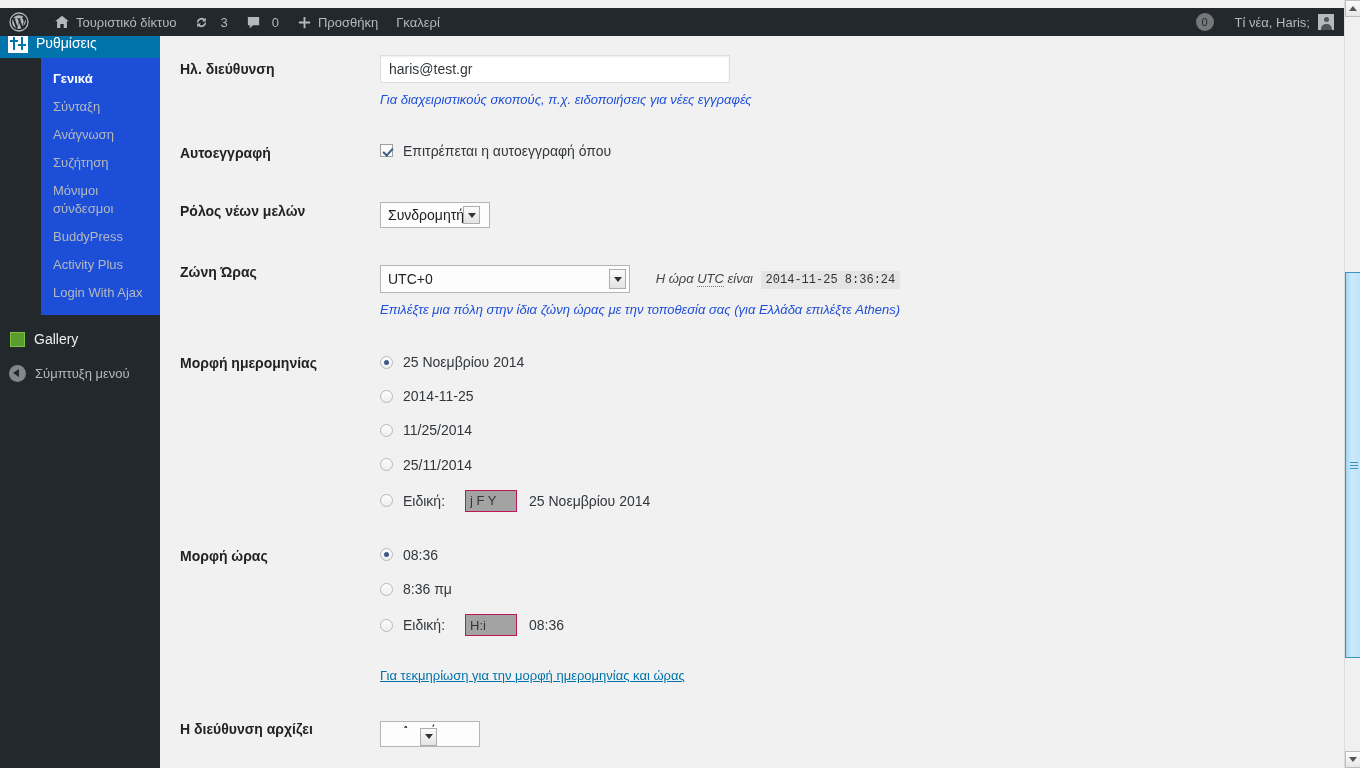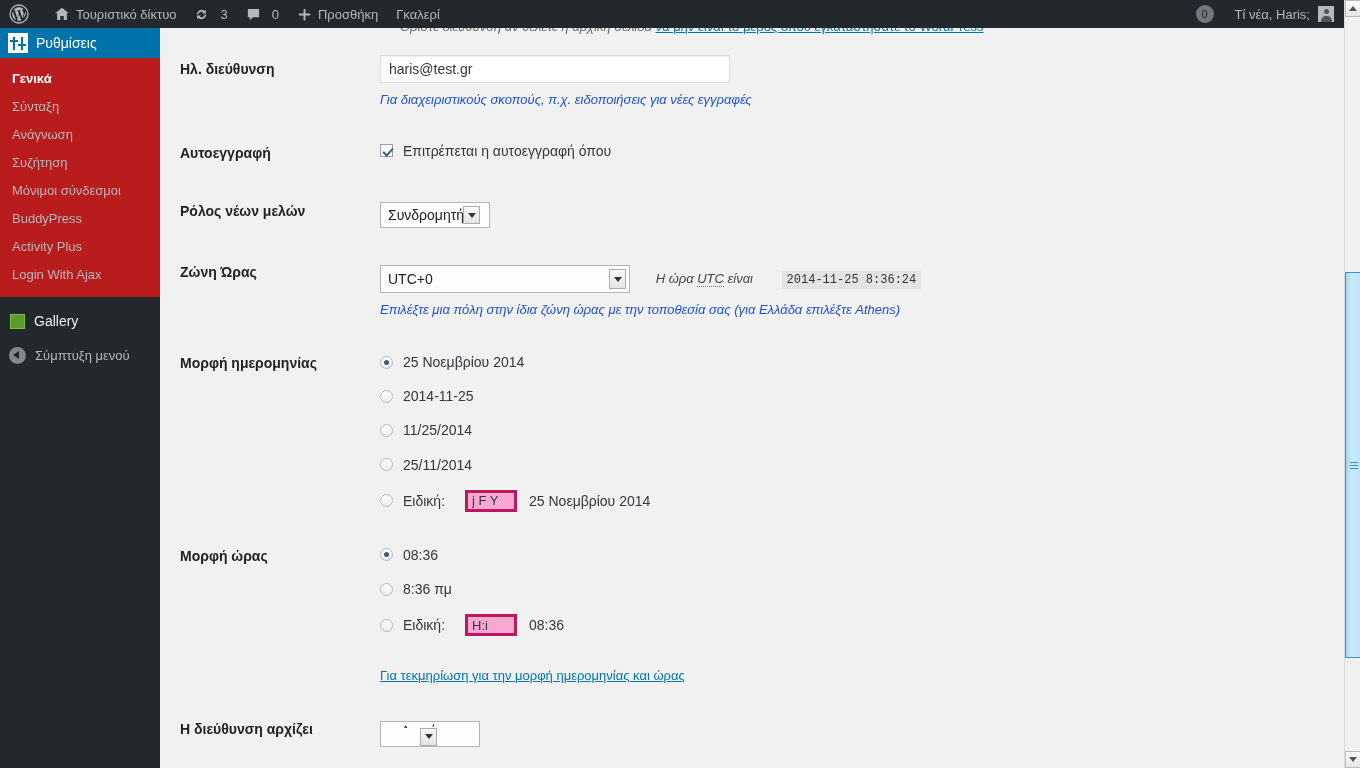--- a/index.html
+++ b/index.html
@@ -9,21 +9,21 @@
     width: 1360px; height: 768px;
     overflow: hidden;
     background: #f1f1f1;
     font-family: "Liberation Sans", sans-serif;
     font-size: 13px;
     color: #444;
   }
 
   
   #adminbar {
-    position: absolute; top: 0; left: 0;
+    position: absolute; top: 8px; left: 0;
     width: 1344px; height: 28px;
     background: #23282d;
     color: #b4b9be;
     display: flex;
     align-items: center;
     font-size: 13px;
     z-index: 50;
   }
   .ab-item {
     display: flex; align-items: center;
@@ -105,21 +105,21 @@
   .icon-settings i {
     position: absolute;
     background: #0073aa;
     display: block;
   }
   .icon-settings .s1 { width: 2px; height: 13px; left: 5px;  top: 4px; }
   .icon-settings .s2 { width: 8px; height: 2px; left: 2px;  top: 7px; }
   .icon-settings .s3 { width: 2px; height: 13px; left: 13px; top: 4px; }
   .icon-settings .s4 { width: 8px; height: 2px; left: 10px; top: 11px; }
 
-  .submenu { padding: 7px 0 8px 0; background: #b91c1c; }
+  .submenu { padding: 7px 0 8px 0; background: #1d4ed8; margin-left: 41px; }
   .submenu-item {
     display: block;
     padding: 5px 0 5px 12px;
     font-size: 13px;
     color: #b4b9be;
     cursor: pointer;
     line-height: 18px;
   }
   .submenu-item.current { color: #fff; font-weight: bold; }
 
@@ -211,22 +211,22 @@
     background: #fff;
     font-family: "Liberation Sans", sans-serif;
     font-size: 14px;
     color: #32373c;
     box-shadow: inset 0 1px 2px rgba(0,0,0,.07);
   }
   input.small-text {
     width: 52px;
     height: 22px;
     padding: 1px 4px;
-    border: 3px solid #be185d;
-    background: #f9a8d4;
+    border: 1px solid #be185d;
+    background: #a3a3a3;
     font-family: "Liberation Sans", sans-serif;
     font-size: 13px;
     color: #32373c;
     vertical-align: middle;
   }
 
   
   .sel {
     display: inline-flex;
     align-items: center;
@@ -267,21 +267,21 @@
   .sel-week .sel-val { width: 72px; }
 
   .utc-label { margin-left: 22px; font-style: italic; color: #444; font-size: 13px; }
   .utc-label .abbr { border-bottom: 1px dotted #777; cursor: help; font-style: italic; }
   .utc-time {
     font-family: "Liberation Mono", monospace;
     font-style: normal;
     font-size: 12px;
     background: #e4e4e4;
     padding: 2px 5px;
-    margin-left: 25px;
+    margin-left: 4px;
     color: #333;
   }
 
   .opt-row {
     display: flex;
     align-items: center;
     margin-bottom: 16px;
     font-size: 14px;
     color: #32373c;
   }

